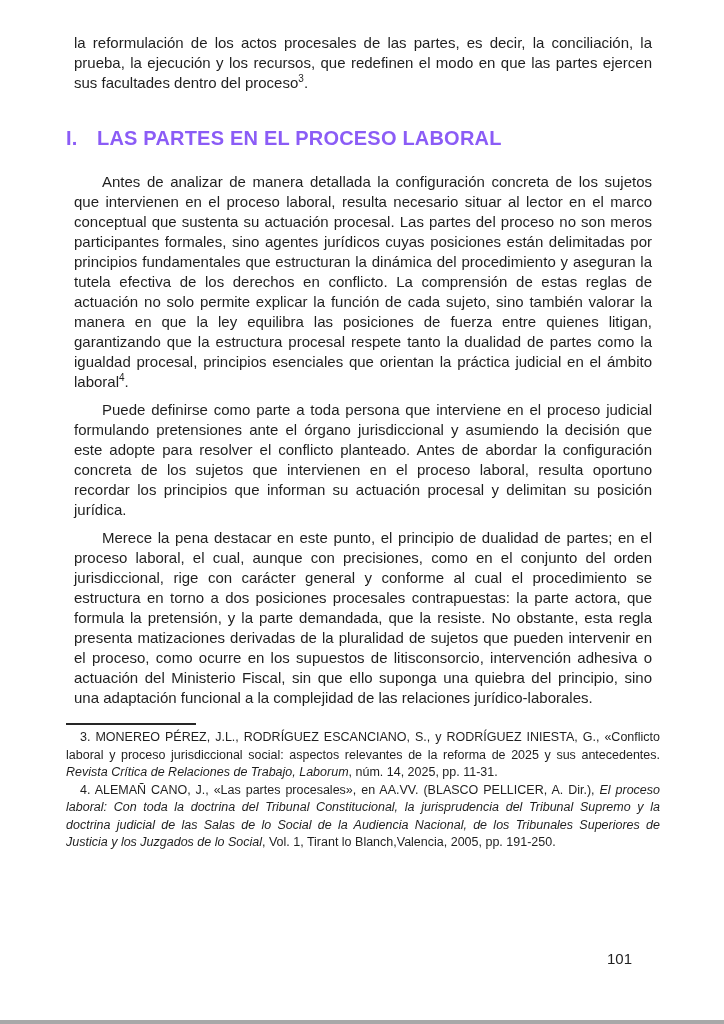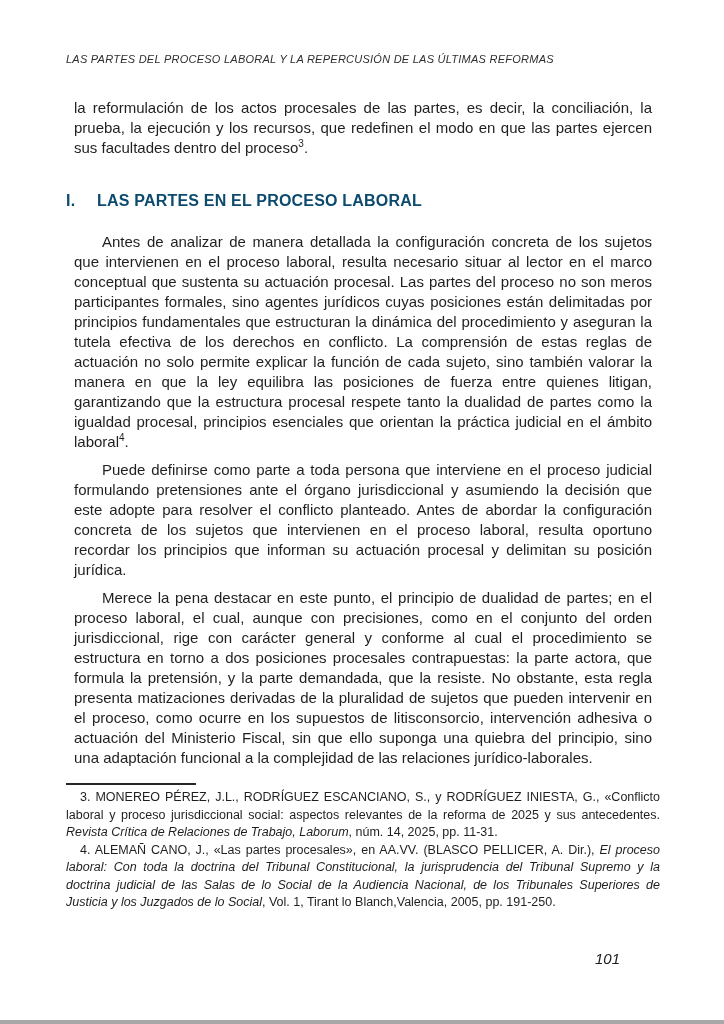--- a/index.html
+++ b/index.html
@@ -41,24 +41,24 @@
   }
   .intro { margin-top: 33px; }
   .indent { text-indent: 28px; }
   sup.fnref {
     font-size: 10px;
     line-height: 0;
     vertical-align: super;
   }
   .section-heading {
     margin: 34px 0 22px 0;
-    font-size: 16px;
+    font-size: 20px;
     font-weight: 700;
     letter-spacing: 0.2px;
-    color: #0c4a6e;
+    color: #8b5cf6;
   }
   .heading-number {
     display: inline-block;
     width: 31px;
   }
   .footnote-rule {
     width: 130px;
     border: 0;
     border-top: 2px solid #262626;
     margin: 15px 0 4px 0;
@@ -68,34 +68,32 @@
     line-height: 17.5px;
     text-align: justify;
   }
   .footnote {
     margin: 0 0 0 0;
     text-indent: 14px;
   }
   .footnote .italic { font-style: italic; }
   .page-number {
     position: absolute;
-    right: 104px;
+    right: 92px;
     bottom: 57px;
     font-size: 15px;
     color: #1f1f1f;
-    font-style: italic;
   }
 </style>
 </head>
 <body>
 
 <div class="page">
   <div class="content">
 
-    <div class="running-header">LAS PARTES DEL PROCESO LABORAL Y LA REPERCUSIÓN DE LAS ÚLTIMAS REFORMAS</div>
 
     <p class="body-text intro"><span>la reformulación de los actos procesales de las partes, es decir, la conciliación, la prueba, la ejecución y los recursos, que redefinen el modo en que las partes ejercen sus facultades dentro del proceso</span><sup class="fnref">3</sup><span>.</span></p>
 
     <h1 class="section-heading"><span class="heading-number">I.</span><span>LAS PARTES EN EL PROCESO LABORAL</span></h1>
 
     <p class="body-text indent"><span>Antes de analizar de manera detallada la configuración concreta de los sujetos que intervienen en el proceso laboral, resulta necesario situar al lector en el marco conceptual que sustenta su actuación procesal. Las partes del proceso no son meros participantes formales, sino agentes jurídicos cuyas posiciones están delimitadas por principios fundamentales que estructuran la dinámica del procedimiento y aseguran la tutela efectiva de los derechos en conflicto. La comprensión de estas reglas de actuación no solo permite explicar la función de cada sujeto, sino también valorar la manera en que la ley equilibra las posiciones de fuerza entre quienes litigan, garantizando que la estructura procesal respete tanto la dualidad de partes como la igualdad procesal, principios esenciales que orientan la práctica judicial en el ámbito laboral</span><sup class="fnref">4</sup><span>.</span></p>
 
     <p class="body-text indent"><span>Puede definirse como parte a toda persona que interviene en el proceso judicial formulando pretensiones ante el órgano jurisdiccional y asumiendo la decisión que este adopte para resolver el conflicto planteado. Antes de abordar la configuración concreta de los sujetos que intervienen en el proceso laboral, resulta oportuno recordar los principios que informan su actuación procesal y delimitan su posición jurídica.</span></p>
 
     <p class="body-text indent"><span>Merece la pena destacar en este punto, el principio de dualidad de partes; en el proceso laboral, el cual, aunque con precisiones, como en el conjunto del orden jurisdiccional, rige con carácter general y conforme al cual el procedimiento se estructura en torno a dos posiciones procesales contrapuestas: la parte actora, que formula la pretensión, y la parte demandada, que la resiste. No obstante, esta regla presenta matizaciones derivadas de la pluralidad de sujetos que pueden intervenir en el proceso, como ocurre en los supuestos de litisconsorcio, intervención adhesiva o actuación del Ministerio Fiscal, sin que ello suponga una quiebra del principio, sino una adaptación funcional a la complejidad de las relaciones jurídico-laborales.</span></p>

